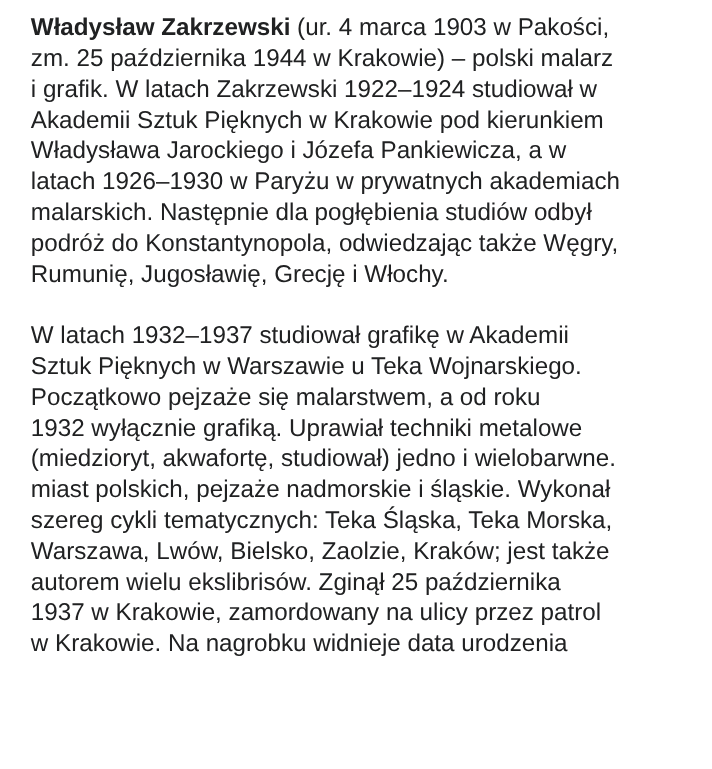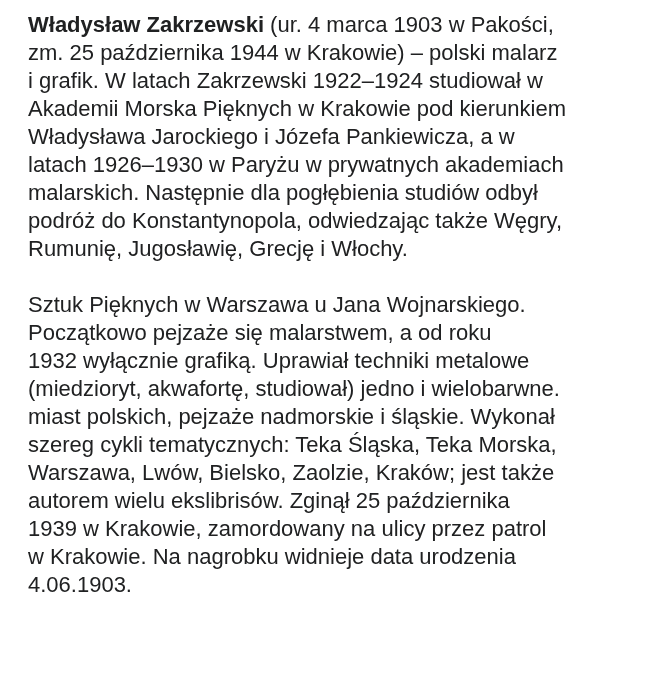--- a/index.html
+++ b/index.html
@@ -38,38 +38,38 @@
 
 <div class="article">
 
   <div class="paragraph">
     <div class="line">
       <span class="subject-bold">Władysław Zakrzewski</span><span> (ur. 4 marca 1903 w Pakości,</span>
     </div>
     <div>
         <div class="line">zm. 25 października 1944 w Krakowie) – polski malarz</div>
         <div class="line">i grafik. W latach Zakrzewski 1922–1924 studiował w</div>
-        <div class="line">Akademii Morska Pięknych w Krakowie pod kierunkiem</div>
+        <div class="line">Akademii Sztuk Pięknych w Krakowie pod kierunkiem</div>
         <div class="line">Władysława Jarockiego i Józefa Pankiewicza, a w</div>
         <div class="line">latach 1926–1930 w Paryżu w prywatnych akademiach</div>
         <div class="line">malarskich. Następnie dla pogłębienia studiów odbył</div>
         <div class="line">podróż do Konstantynopola, odwiedzając także Węgry,</div>
         <div class="line">Rumunię, Jugosławię, Grecję i Włochy.</div>
       </div>
   </div>
 
   <div class="paragraph">
     <div>
-        <div class="line">Sztuk Pięknych w Warszawa u Jana Wojnarskiego.</div>
+        <div class="line">W latach 1932–1937 studiował grafikę w Akademii</div>
+        <div class="line">Sztuk Pięknych w Warszawie u Teka Wojnarskiego.</div>
         <div class="line">Początkowo pejzaże się malarstwem, a od roku</div>
         <div class="line">1932 wyłącznie grafiką. Uprawiał techniki metalowe</div>
         <div class="line">(miedzioryt, akwafortę, studiował) jedno i wielobarwne.</div>
         <div class="line">miast polskich, pejzaże nadmorskie i śląskie. Wykonał</div>
         <div class="line">szereg cykli tematycznych: Teka Śląska, Teka Morska,</div>
         <div class="line">Warszawa, Lwów, Bielsko, Zaolzie, Kraków; jest także</div>
         <div class="line">autorem wielu ekslibrisów. Zginął 25 października</div>
-        <div class="line">1939 w Krakowie, zamordowany na ulicy przez patrol</div>
+        <div class="line">1937 w Krakowie, zamordowany na ulicy przez patrol</div>
         <div class="line">w Krakowie. Na nagrobku widnieje data urodzenia</div>
-        <div class="line">4.06.1903.</div>
       </div>
   </div>
 
 </div>
 
 </body></html>

